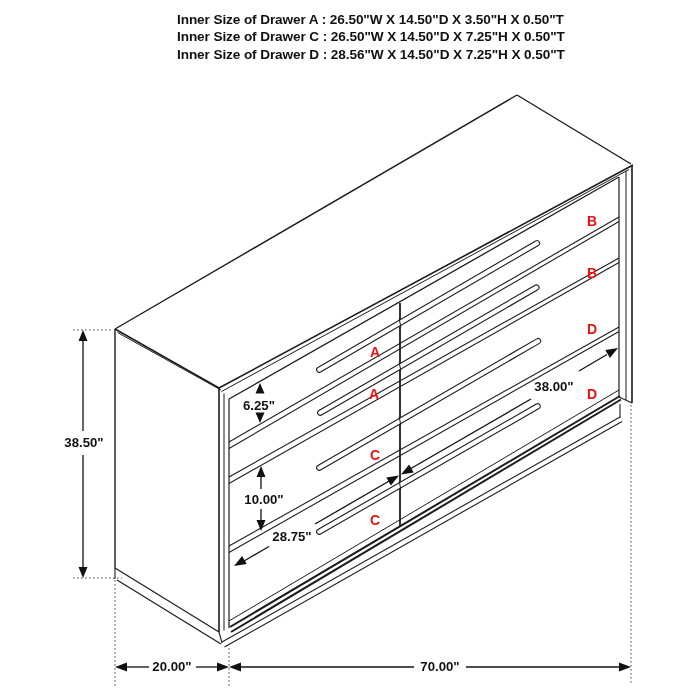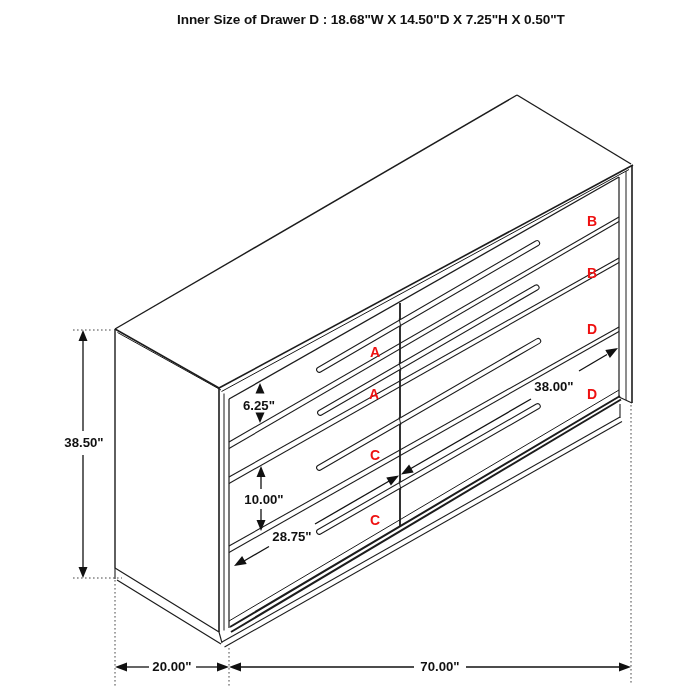--- a/index.html
+++ b/index.html
@@ -15,21 +15,23 @@
   .arr{fill:#111;stroke:none;}
   .dimln{stroke:#111;stroke-width:1.3;fill:none;}
   .bar{fill:#fff;stroke:#1c1c1c;stroke-width:1.1;}
 </style>
 </head>
 <body>
 
 <div id="page">
 
   <div id="spec-block">
-    <div>Inner Size of Drawer D : 18.68"W X 14.50"D X 7.25"H X 0.50"T</div>
+    <div>Inner Size of Drawer A : 26.50"W X 14.50"D X 3.50"H X 0.50"T</div>
+    <div>Inner Size of Drawer C : 26.50"W X 14.50"D X 7.25"H X 0.50"T</div>
+    <div>Inner Size of Drawer D : 28.56"W X 14.50"D X 7.25"H X 0.50"T</div>
   </div>
 
   <svg width="700" height="700" viewBox="0 0 700 700" style="position:absolute;left:0;top:0;">
 
     <g>
       <path class="ln" stroke-width="1.4" d="M115,329 L517,95"></path>
       <path class="ln" stroke-width="1.4" d="M517,95 L631,164"></path>
       <path class="ln" stroke-width="1.6" d="M115,329 L219,388"></path>
       <path class="ln" stroke-width="1" d="M117.5,332.5 L221,390"></path>
       <path class="ln" stroke-width="1.6" d="M219,388 L633,165"></path>

